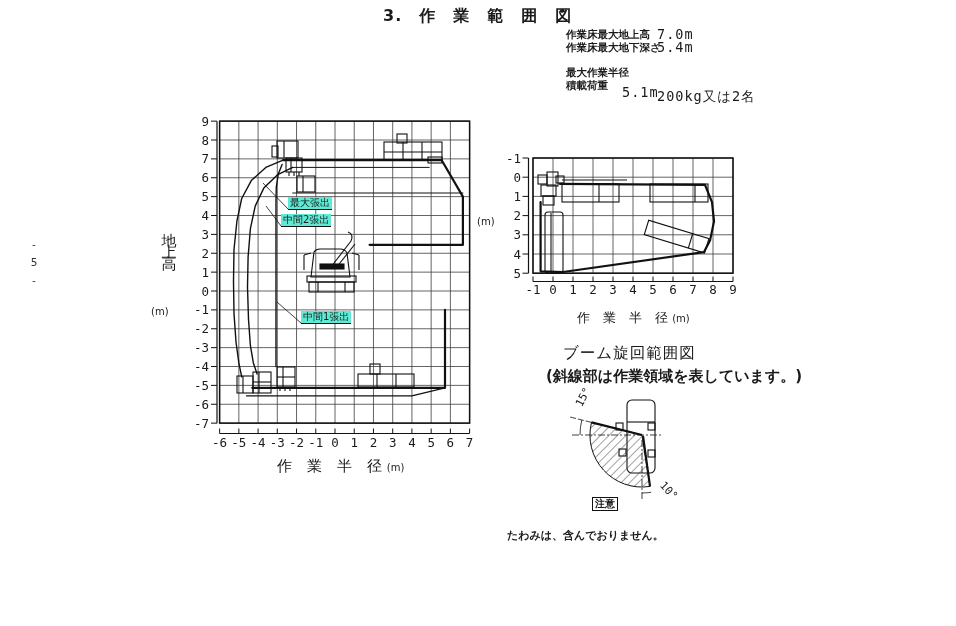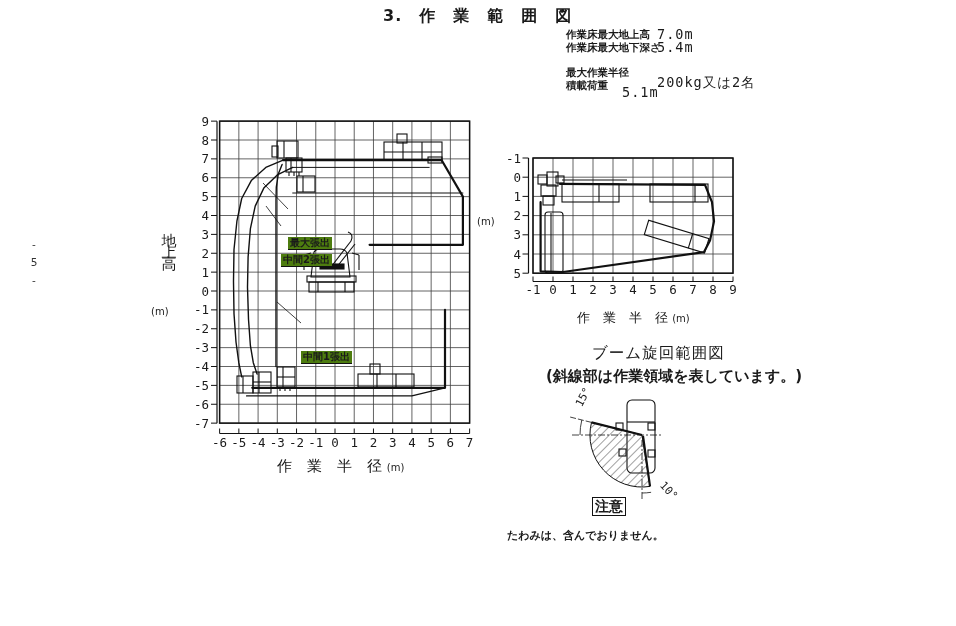--- a/index.html
+++ b/index.html
@@ -10,24 +10,24 @@
   .page-title{font-size:16px;font-weight:bold;letter-spacing:1px;}
   .spec-label{font-size:10.5px;font-weight:bold;}
   .spec-value{font-size:13.5px;font-family:"DejaVu Sans Mono",monospace;letter-spacing:1px;}
   .v-text{writing-mode:vertical-rl;text-orientation:upright;}
   .page-num{font-size:10.5px;letter-spacing:6px;color:#333;}
   .ylab-a{font-size:15px;letter-spacing:11px;}
   .unit{font-size:10px;}
   .xlab-a{font-size:15px;}
   .xlab-b{font-size:13px;}
   .chart-title{font-size:15.5px;letter-spacing:1px;}
-  .curve-label{font-size:10px;font-weight:bold;border-bottom:1px solid #111;
-               background:#4d7c0f;padding:0 2px;line-height:1.15;margin-top:40px;}
+  .curve-label{font-size:10px;font-weight:normal;border-bottom:1px solid #111;
+               background:#5eead4;padding:0 2px;line-height:1.15;}
   .boom-sub{font-size:15px;font-weight:bold;}
-  .caution{font-size:14px;font-weight:bold;border:1.5px solid #111;padding:0 2px;line-height:1.2;}
+  .caution{font-size:10px;font-weight:bold;border:1.5px solid #111;padding:0 2px;line-height:1.2;}
   .note{font-size:11px;font-weight:bold;}
   svg text.tick{font-family:"DejaVu Sans Mono",monospace;font-size:12.5px;fill:#1a1a1a;}
   svg text.angle{font-family:"DejaVu Sans Mono",monospace;font-size:11px;fill:#1a1a1a;}
 </style>
 </head>
 <body>
 
 <div id="page">
 
   <svg id="diagram-svg" width="956" height="626" viewBox="0 0 956 626">
@@ -308,36 +308,36 @@
 
   <div class="abs v-text page-num" style="left:28px;top:238px;">-5-</div>
 
   <div class="abs spec-label" style="left:566px;top:28px;">作業床最大地上高</div>
   <div class="abs spec-value" style="left:657px;top:26px;">7.0m</div>
   <div class="abs spec-label" style="left:566px;top:41px;text-align:center;">作業床最大地下深さ</div>
   <div class="abs spec-value" style="left:657px;top:39px;text-align:center;">5.4m</div>
   <div class="abs spec-label" style="left:566px;top:66px;">最大作業半径</div>
   <div class="abs spec-value" style="left:622px;top:64px;margin-top:20px;">5.1m</div>
   <div class="abs spec-label" style="left:566px;top:79px;">積載荷重</div>
-  <div class="abs spec-value" style="left:657px;top:74px;">200kg又は2名</div>
+  <div class="abs spec-value" style="left:657px;top:88px;">200kg又は2名</div>
 
   <div class="abs v-text ylab-a" style="left:159px;top:221px;">地上高</div>
   <div class="abs unit" style="left:151px;top:306px;">(m)</div>
   <div class="abs xlab-a" style="left:277px;top:457px;">
     <span>作　業　半　径</span>
     <span class="unit">(m)</span>
   </div>
 
   <div class="abs unit" style="left:477px;top:216px;">(m)</div>
   <div class="abs xlab-b" style="left:577px;top:309px;">
     <span>作　業　半　径</span>
     <span class="unit">(m)</span>
   </div>
 
   <div class="abs curve-label" style="left:288px;top:197px;">最大張出</div>
   <div class="abs curve-label" style="left:281px;top:214px;">中間2張出</div>
   <div class="abs curve-label" style="left:301px;top:311px;">中間1張出</div>
 
-  <div class="abs chart-title" style="left:592px;top:343px;">ブーム旋回範囲図</div>
+  <div class="abs chart-title" style="left:563px;top:343px;">ブーム旋回範囲図</div>
   <div class="abs boom-sub" style="left:546px;top:367px;">(斜線部は作業領域を表しています。)</div>
   <div class="abs caution" style="left:592px;top:497px;">注意</div>
   <div class="abs note" style="left:507px;top:528px;">たわみは、含んでおりません。</div>
 </div>
 
 </body></html>

